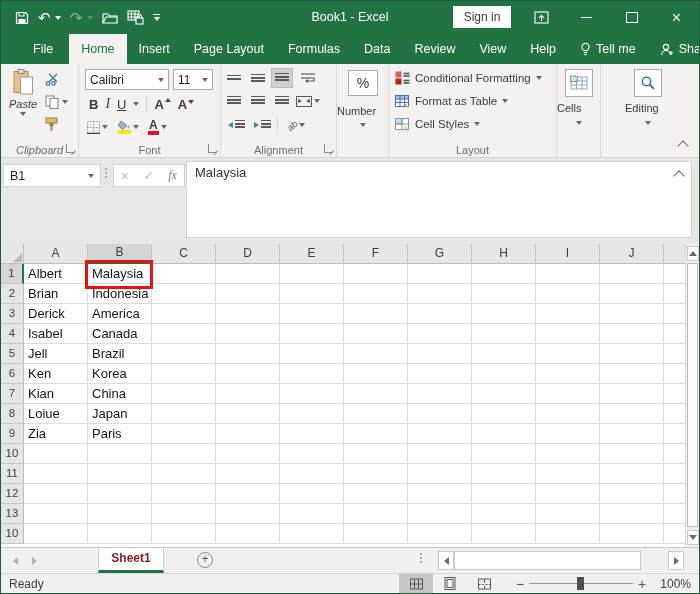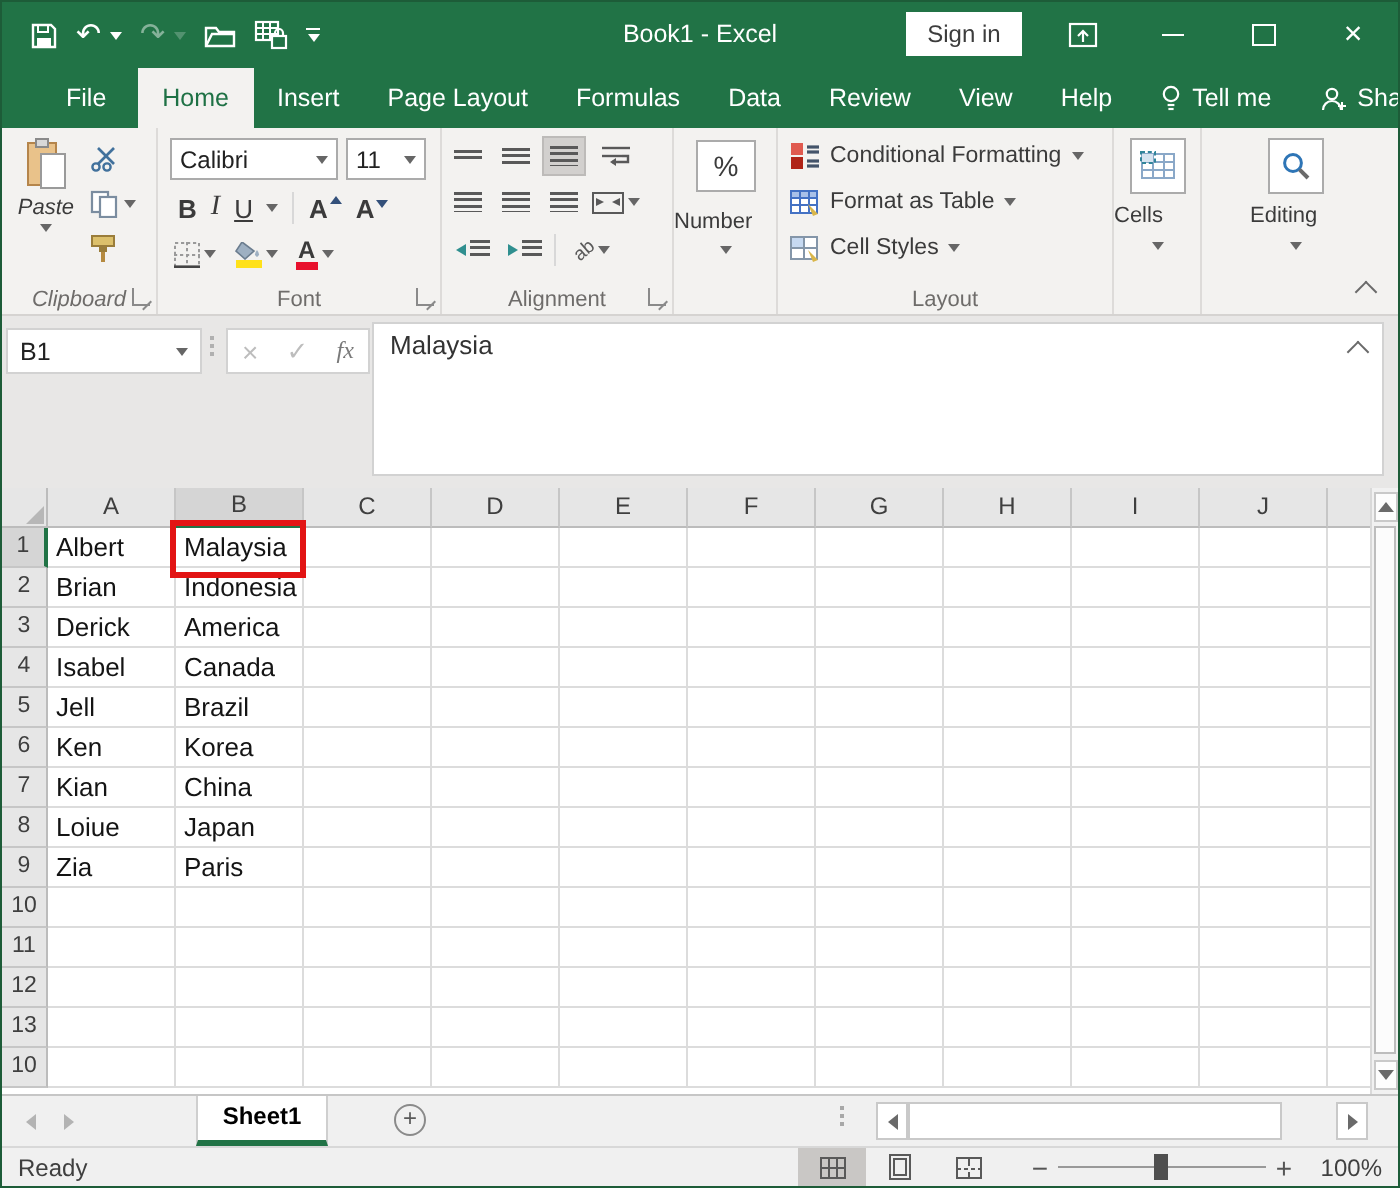--- a/index.html
+++ b/index.html
@@ -104,21 +104,21 @@
   .tri-up{width:0;height:0;border-left:4px solid transparent;border-right:4px solid transparent;border-bottom:5px solid #6a6a6a;}
   .tri-dn{width:0;height:0;border-left:4px solid transparent;border-right:4px solid transparent;border-top:5px solid #6a6a6a;}
   .tri-l{width:0;height:0;border-top:4px solid transparent;border-bottom:4px solid transparent;border-right:5px solid #6a6a6a;}
   .tri-r{width:0;height:0;border-top:4px solid transparent;border-bottom:4px solid transparent;border-left:5px solid #6a6a6a;}
   .vthumb{position:absolute;left:1px;top:19px;bottom:20px;width:11px;background:#fcfcfc;border:1px solid #bdbdbd;box-sizing:border-box;}
 
   
   .sheetbar{height:26px;background:#f0f0f0;border-top:1px solid #c6c6c6;position:relative;box-sizing:border-box;}
   .snav{position:absolute;top:9px;}
   .tri-l.dim2{border-right-color:#b3b3b3;} .tri-r.dim2{border-left-color:#b3b3b3;}
-  .sheettab{position:absolute;left:97px;top:0;width:66px;height:25px;background:#fff;border-left:1px solid #cfcfcf;border-right:1px solid #cfcfcf;border-bottom:3px solid #217346;box-sizing:border-box;color:#000000;font-weight:bold;font-size:12px;text-align:center;line-height:21px;}
+  .sheettab{position:absolute;left:97px;top:0;width:66px;height:25px;background:#fff;border-left:1px solid #cfcfcf;border-right:1px solid #cfcfcf;border-bottom:3px solid #217346;box-sizing:border-box;color:#7f1d1d;font-weight:bold;font-size:12px;text-align:center;line-height:21px;}
   .addsheet{position:absolute;left:196px;top:4px;width:16px;height:16px;border:1px solid #8a8a8a;border-radius:50%;box-sizing:border-box;color:#5a5a5a;font-size:12px;line-height:13px;text-align:center;}
   .splitdots{position:absolute;left:419px;top:5px;display:flex;flex-direction:column;gap:2px;}
   .splitdots b{width:2px;height:2px;background:#a8a8a8;display:block;}
   .hbtn{position:absolute;top:3px;width:16px;height:19px;background:#fff;border:1px solid #c9c9c9;box-sizing:border-box;display:flex;align-items:center;justify-content:center;}
   .hthumb{position:absolute;left:453px;top:3px;width:187px;height:19px;background:#fff;border:1px solid #c9c9c9;box-sizing:border-box;}
 
   
   .statusbar{height:20px;background:#f0f0f0;border-top:1px solid #d8d8d8;position:relative;box-sizing:border-box;font-size:12px;color:#3f3f3f;}
   .ready{position:absolute;left:8px;top:3px;}
   .sright{position:absolute;right:4px;top:0;height:19px;display:flex;align-items:center;}

